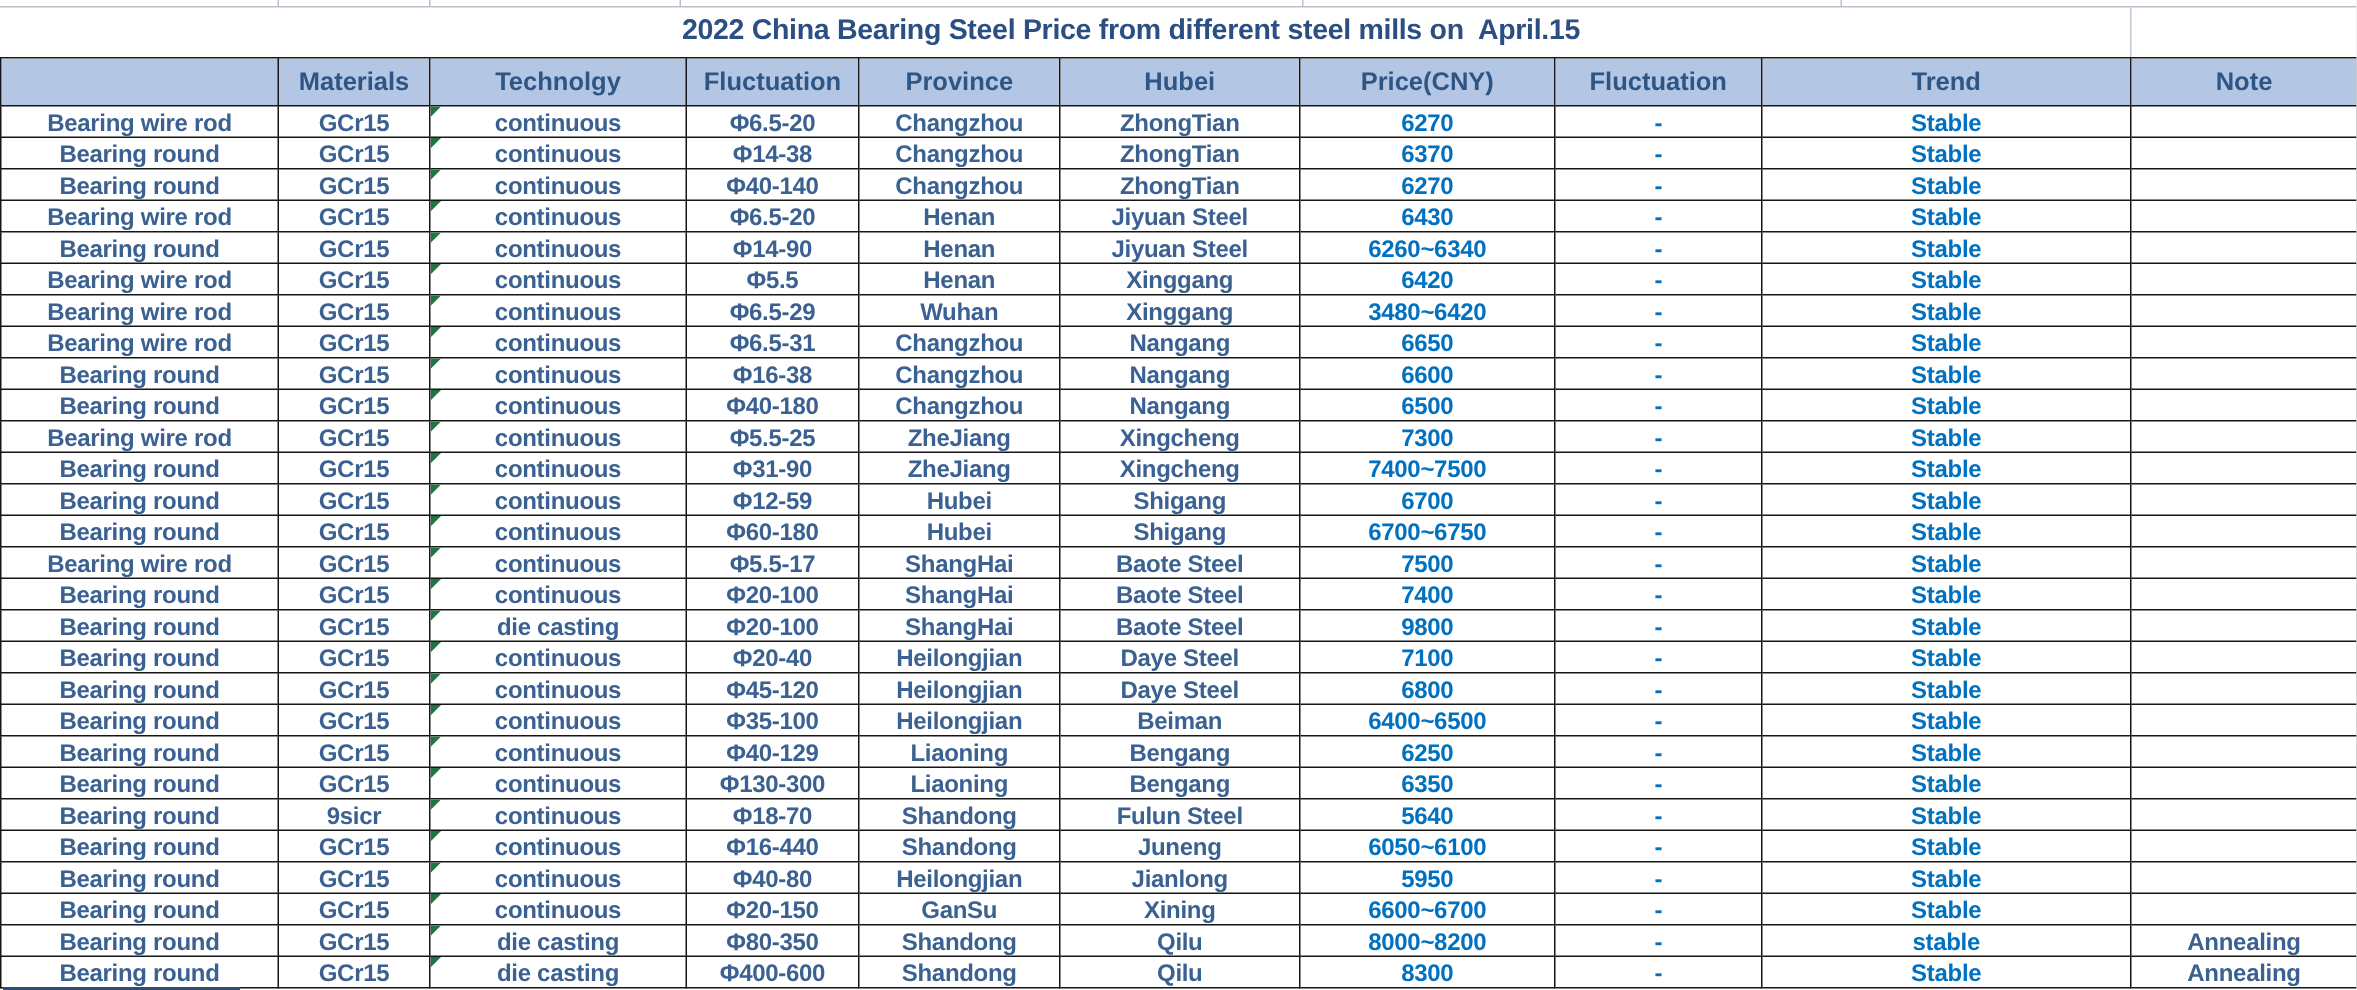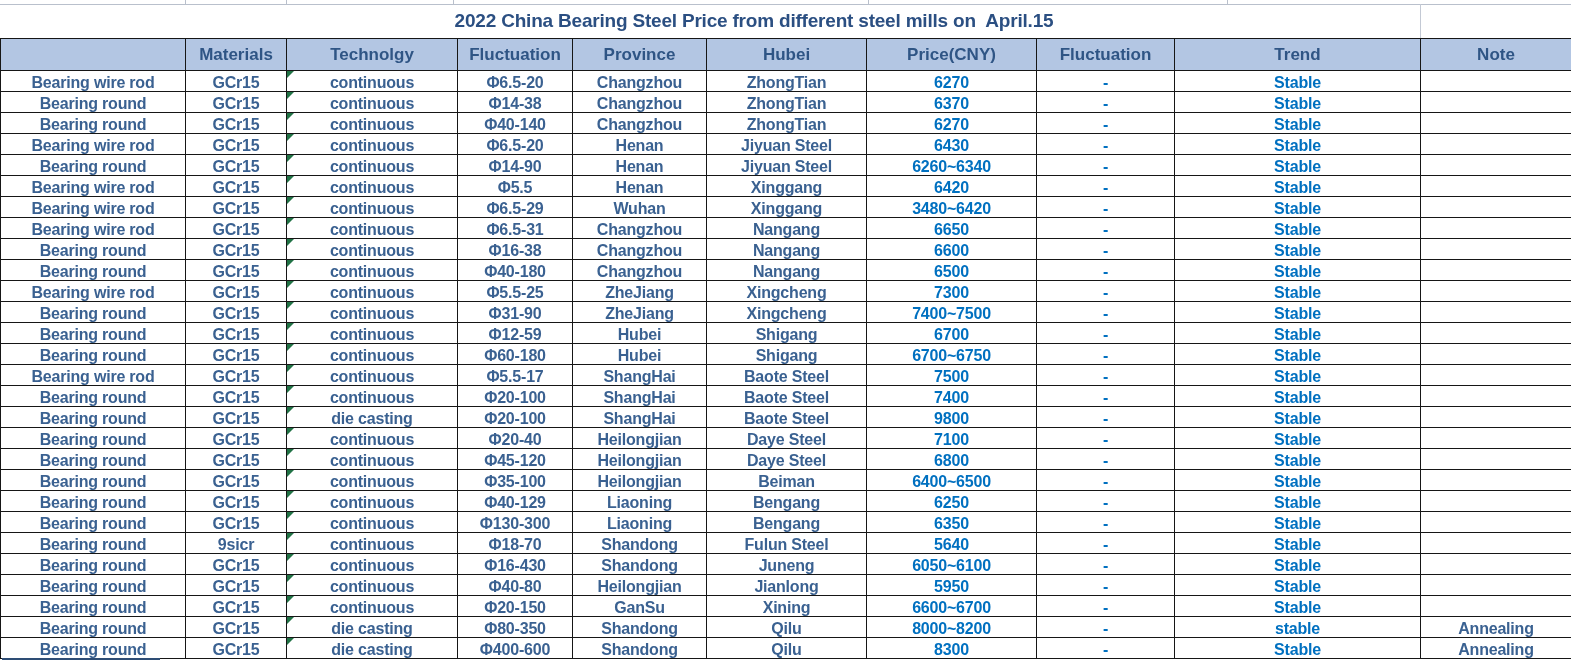--- a/index.html
+++ b/index.html
@@ -377,21 +377,21 @@
           <td class="c-steel">Fulun Steel</td>
           <td class="c-blue">5640</td>
           <td class="c-blue">-</td>
           <td class="c-blue">Stable</td>
           <td class="c-steel"></td>
         </tr>
         <tr class="data-row">
           <td class="c-steel">Bearing round</td>
           <td class="c-steel">GCr15</td>
           <td class="c-steel cell-technology">continuous<span class="comment-tri"></span></td>
-          <td class="c-steel">Φ16-430</td>
+          <td class="c-steel">Φ16-440</td>
           <td class="c-steel">Shandong</td>
           <td class="c-steel">Juneng</td>
           <td class="c-blue">6050~6100</td>
           <td class="c-blue">-</td>
           <td class="c-blue">Stable</td>
           <td class="c-steel"></td>
         </tr>
         <tr class="data-row">
           <td class="c-steel">Bearing round</td>
           <td class="c-steel">GCr15</td>

